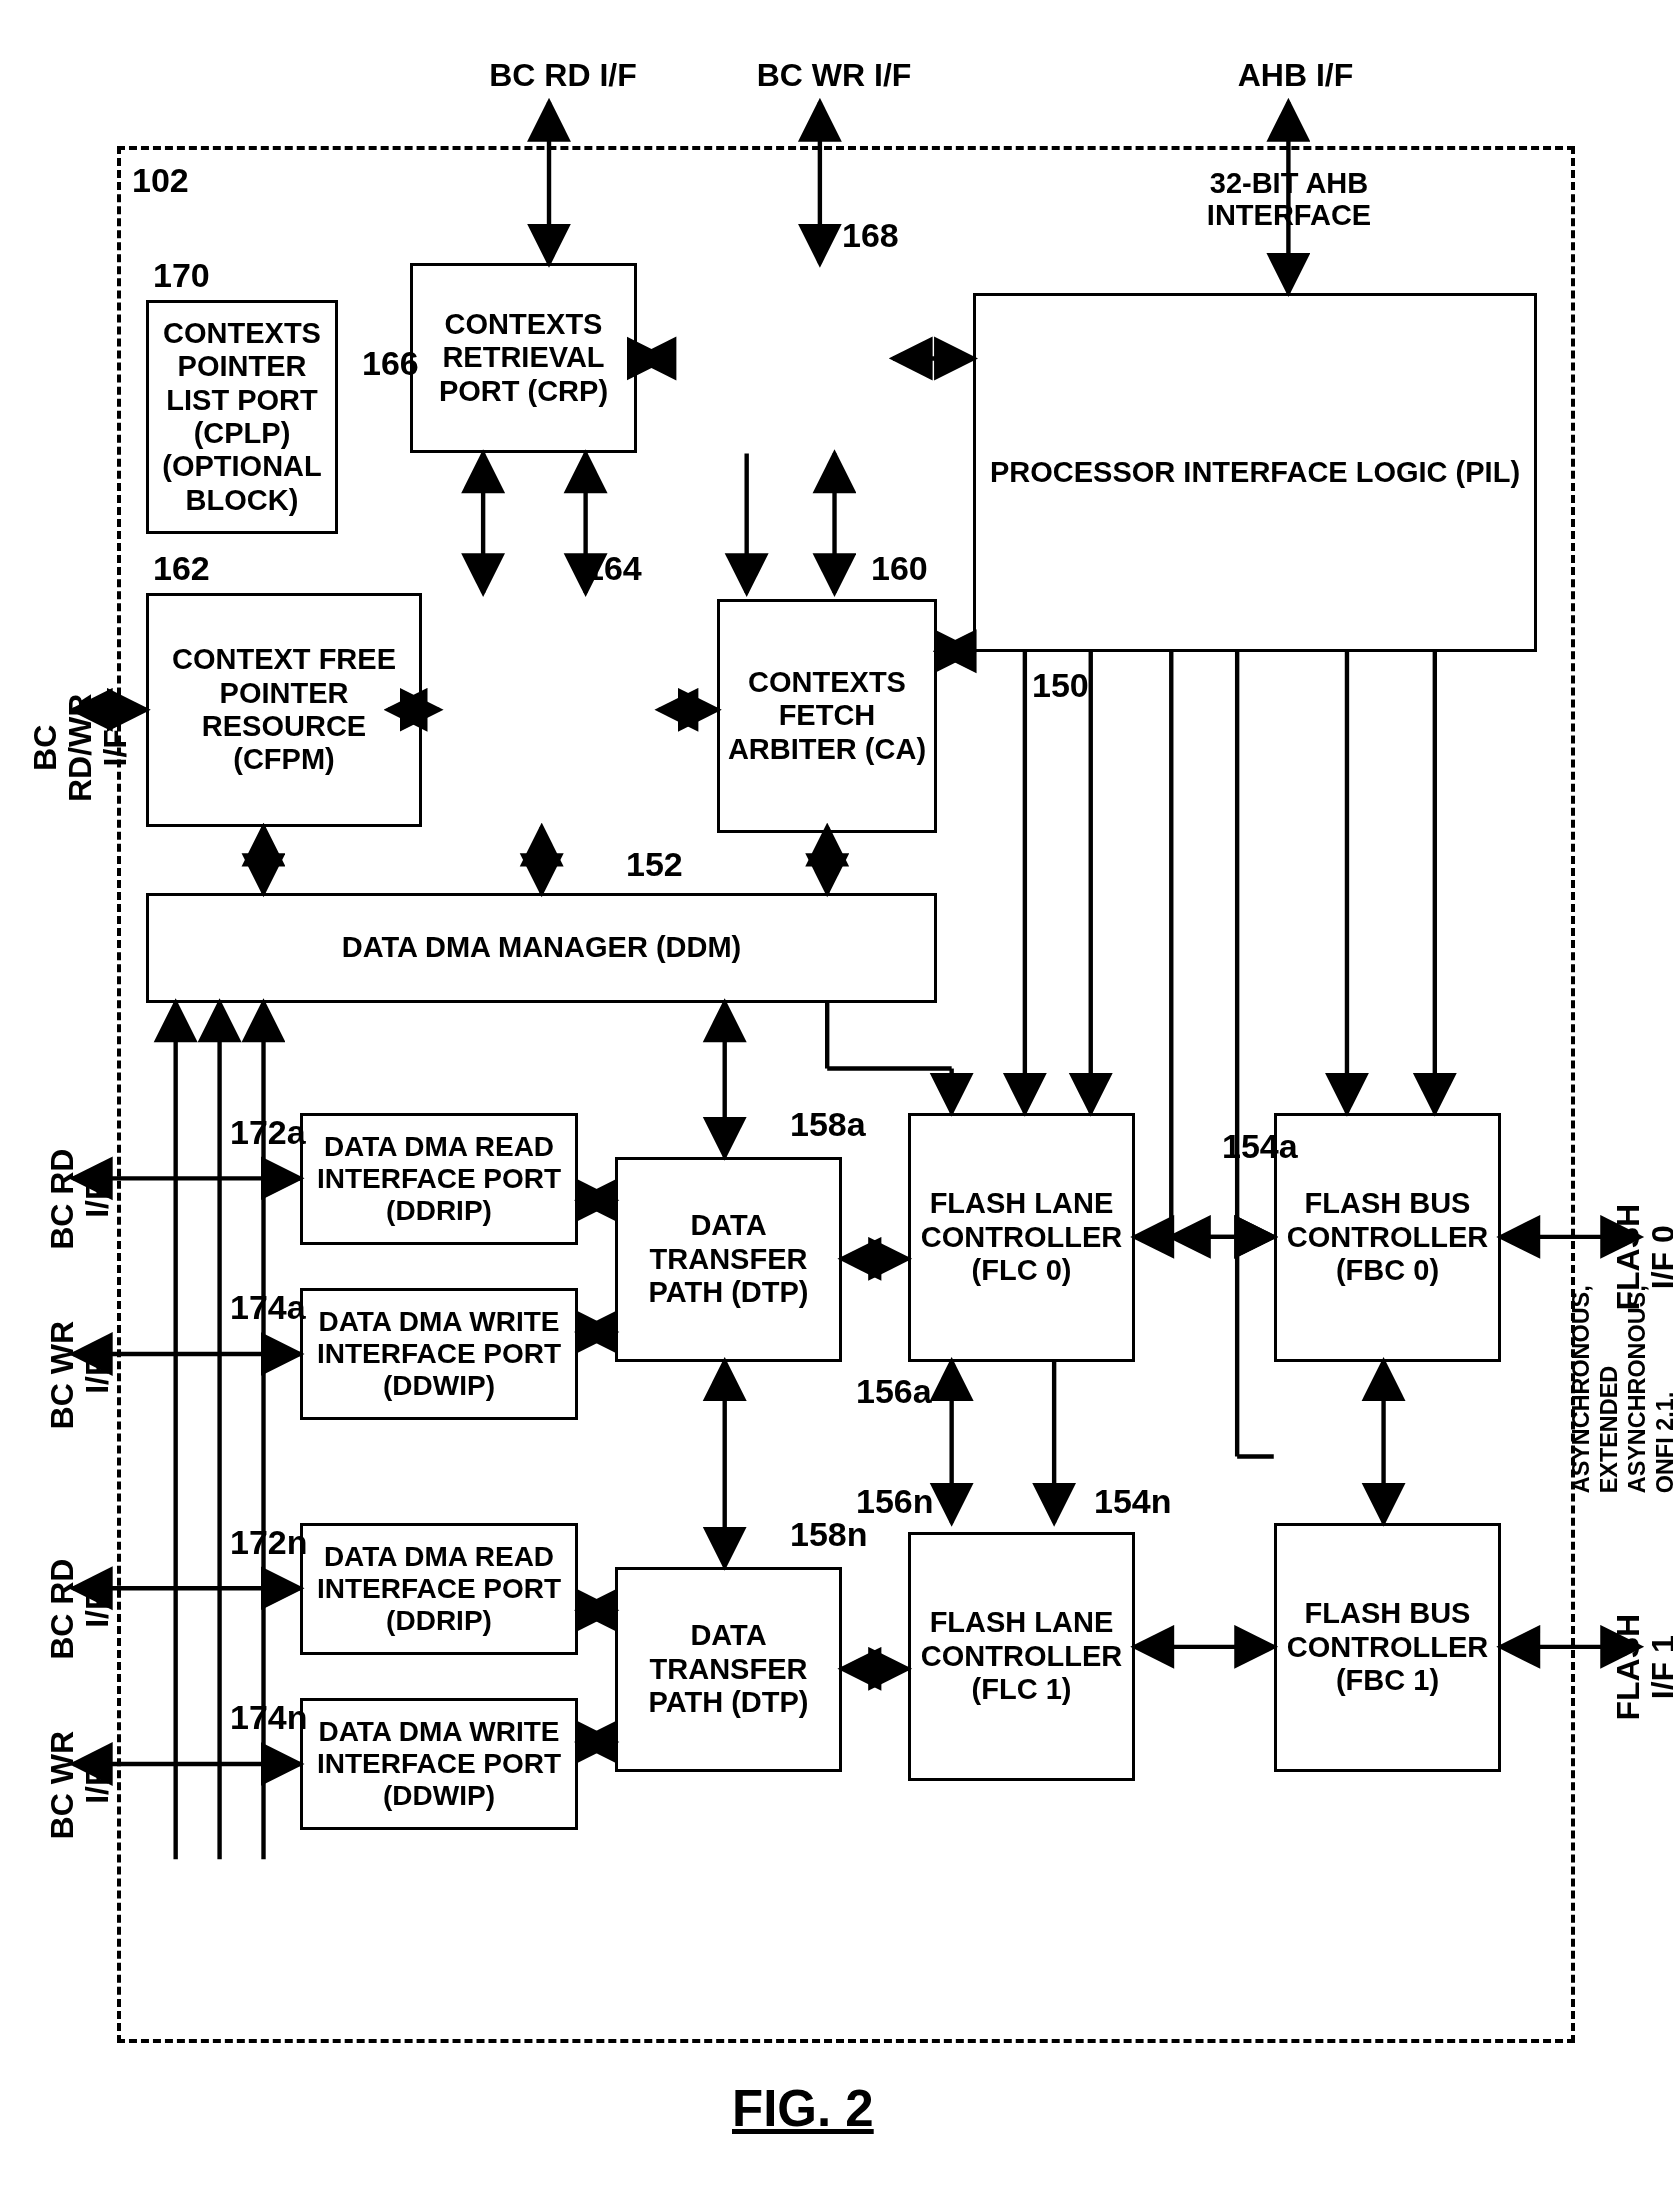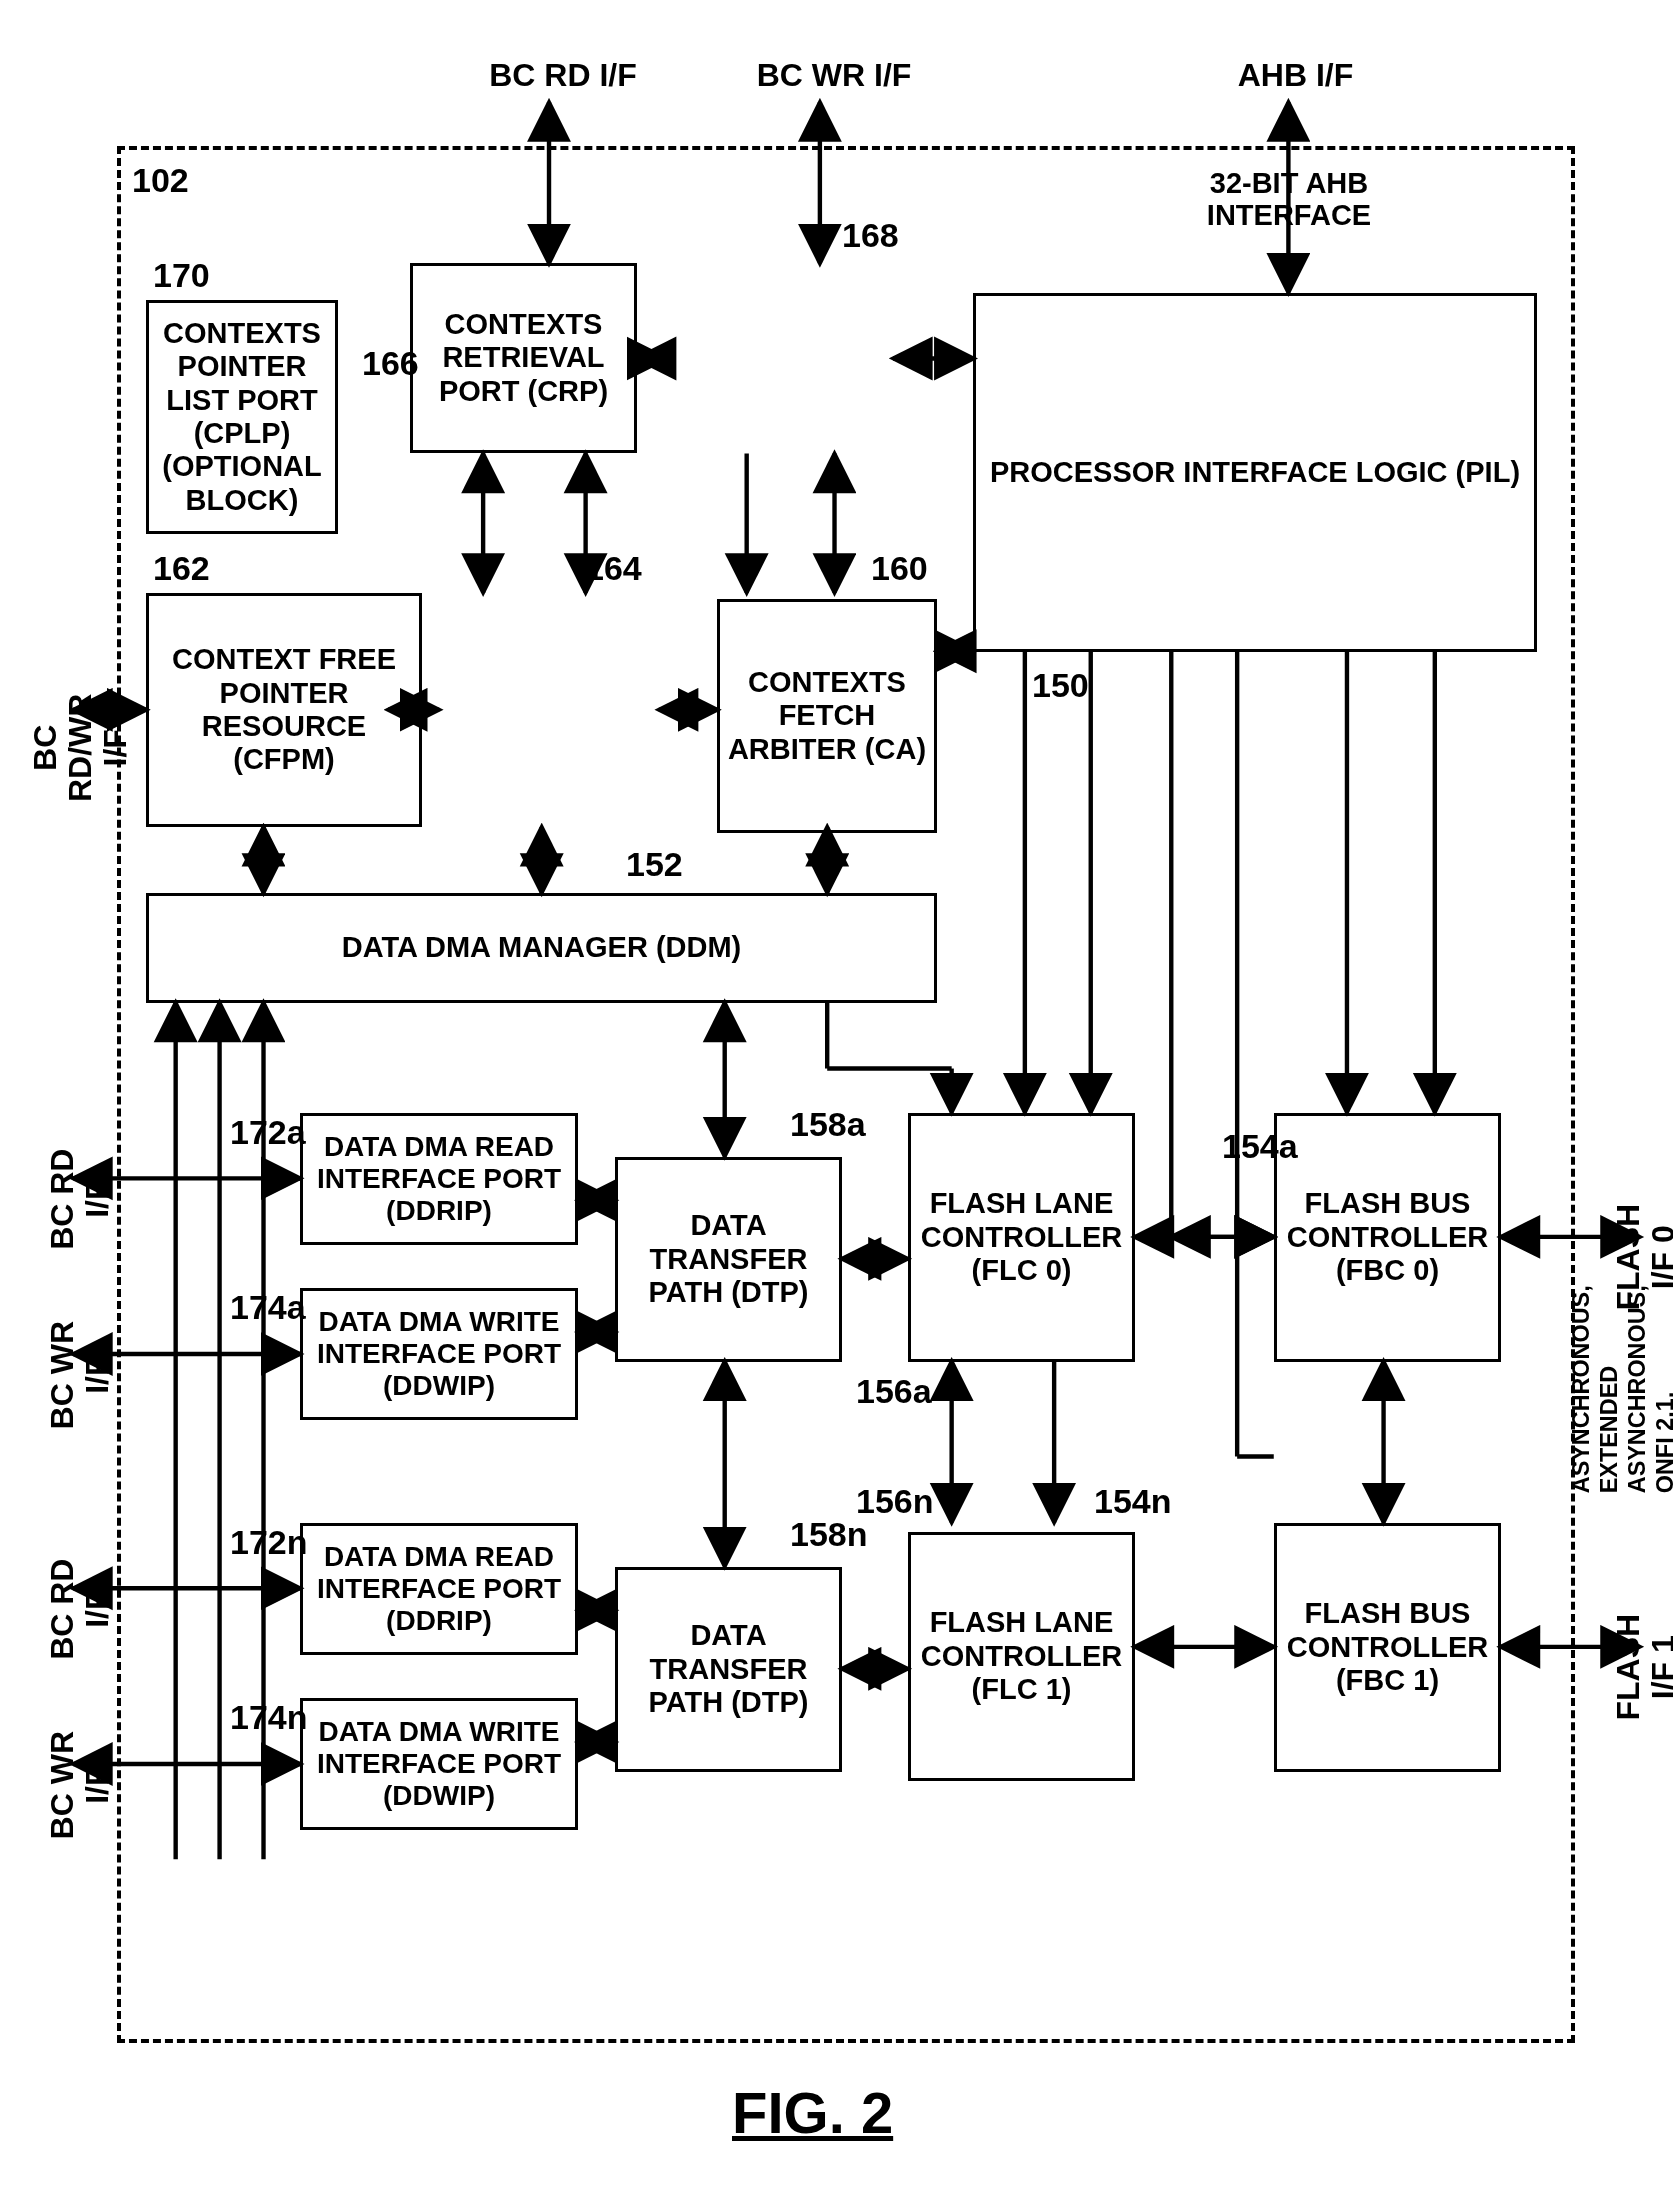--- a/index.html
+++ b/index.html
@@ -45,21 +45,21 @@
     line-height:1.1;
   }
   .ref {
     position:absolute;
     font-weight:bold;
     font-size:34px;
   }
   .fig {
     position:absolute;
     font-weight:bold;
-    font-size:58px;
+    font-size:51px;
     text-decoration:underline;
   }
   .arrows-layer{
     position:absolute;
     left:0;top:0;
     width:1674px;height:2194px;
     pointer-events:none;
   }
   .arrows-layer line{
     stroke:#000;

